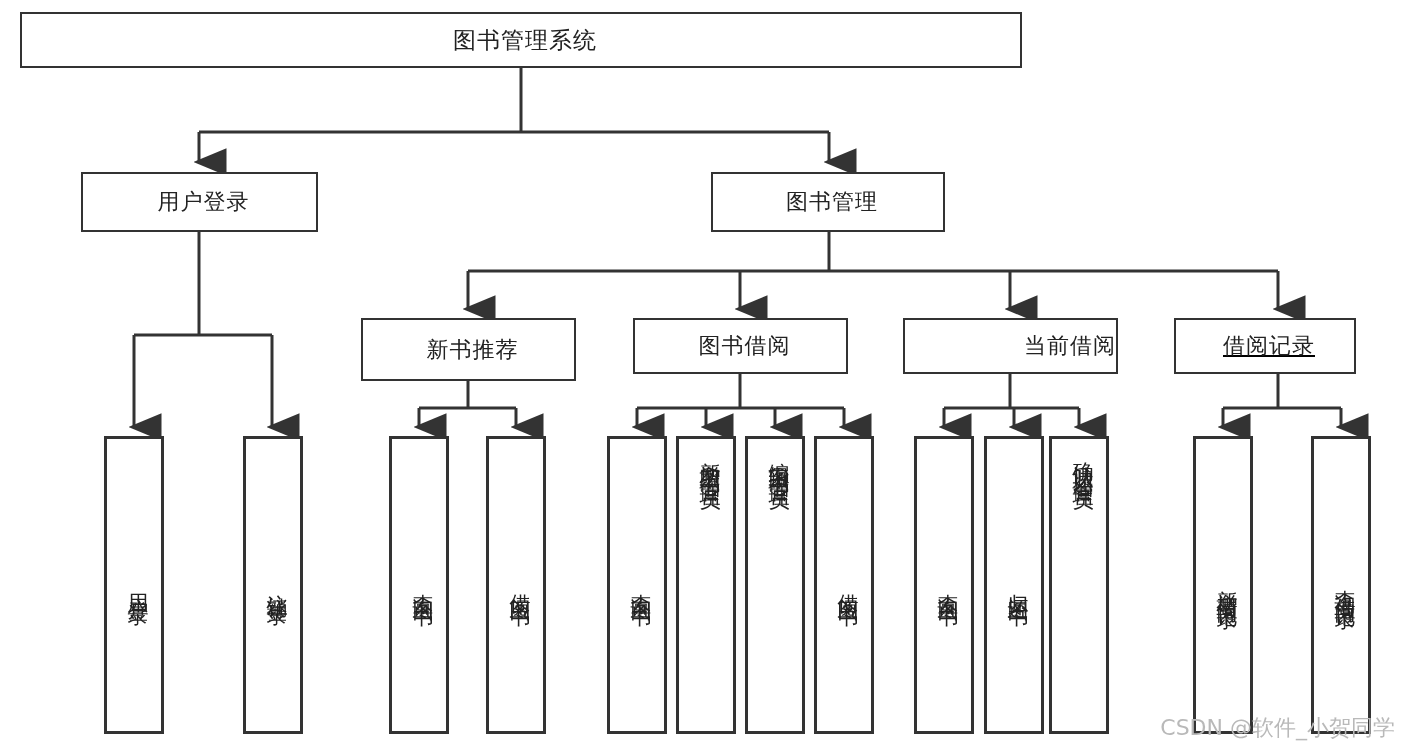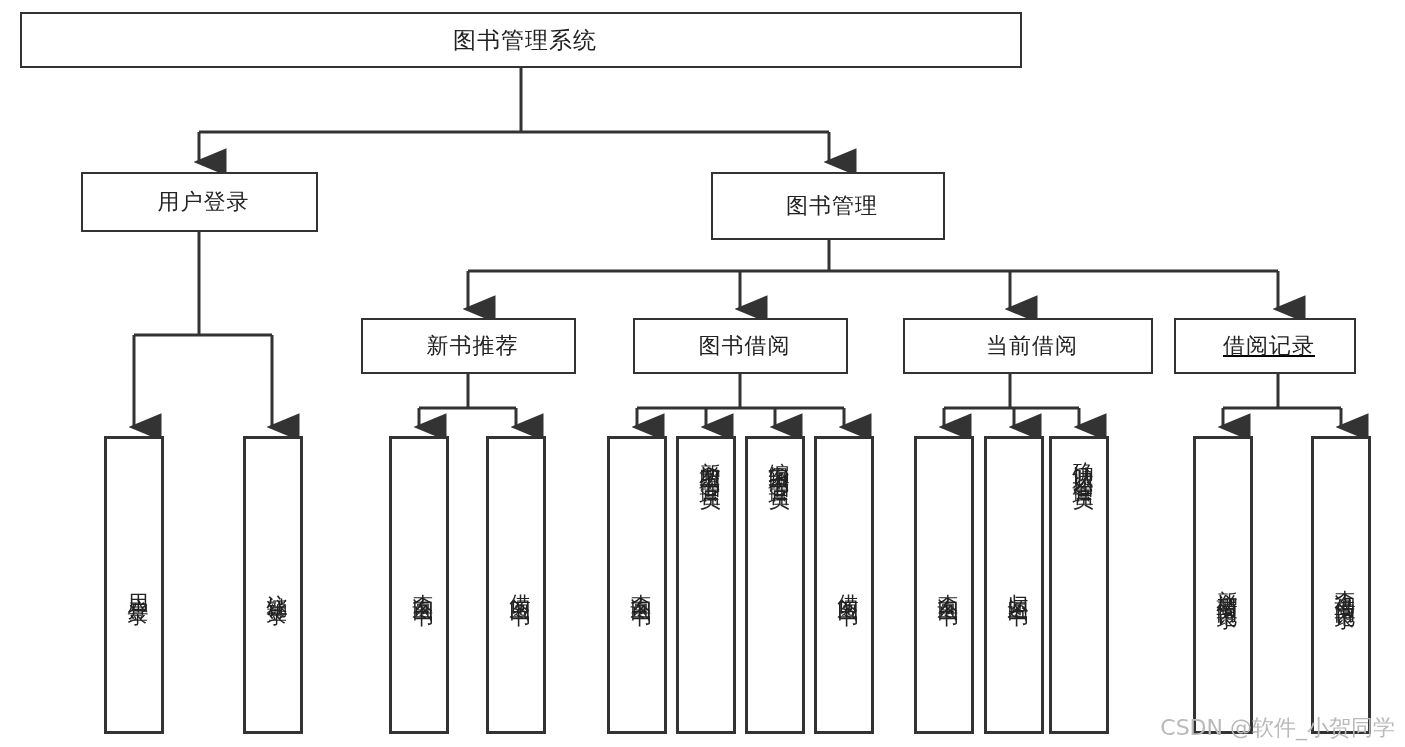--- a/index.html
+++ b/index.html
@@ -77,31 +77,31 @@
     </g>
   </svg>
 
   <div class="node root h-node" style="left:20px;top:12px;width:1002px;height:56px;">
     <span class="lbl">图书管理系统</span>
   </div>
 
   <div class="node h-node" style="left:81px;top:172px;width:237px;height:60px;">
     <span class="lbl">用户登录</span>
   </div>
-  <div class="node h-node" style="left:711px;top:172px;width:234px;height:68px;">
+  <div class="node h-node" style="left:711px;top:172px;width:234px;height:60px;">
     <span class="lbl">图书管理</span>
   </div>
 
-  <div class="node h-node" style="left:361px;top:318px;width:215px;height:56px;">
+  <div class="node h-node" style="left:361px;top:318px;width:215px;height:63px;">
     <span class="lbl">新书推荐</span>
   </div>
   <div class="node h-node" style="left:633px;top:318px;width:215px;height:56px;text-align:right;">
     <span class="lbl">图书借阅</span>
   </div>
-  <div class="node h-node" style="left:903px;top:318px;width:250px;height:56px;">
+  <div class="node h-node" style="left:903px;top:318px;width:215px;height:56px;justify-content:flex-end;">
     <span class="lbl">当前借阅</span>
   </div>
   <div class="node h-node" style="left:1174px;top:318px;width:182px;height:56px;text-decoration:underline;">
     <span class="lbl">借阅记录</span>
   </div>
 
   <div class="node leaf mid" style="left:104px;top:436px;width:60px;height:298px;">
     <span class="lbl">用户登录</span>
   </div>
   <div class="node leaf mid" style="left:243px;top:436px;width:60px;height:298px;">

